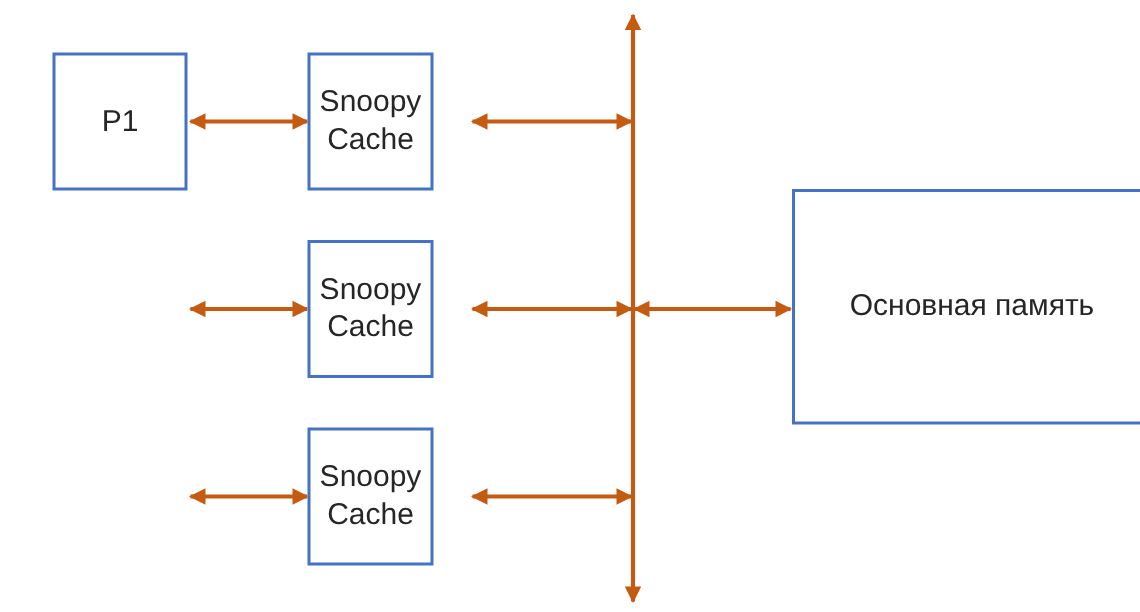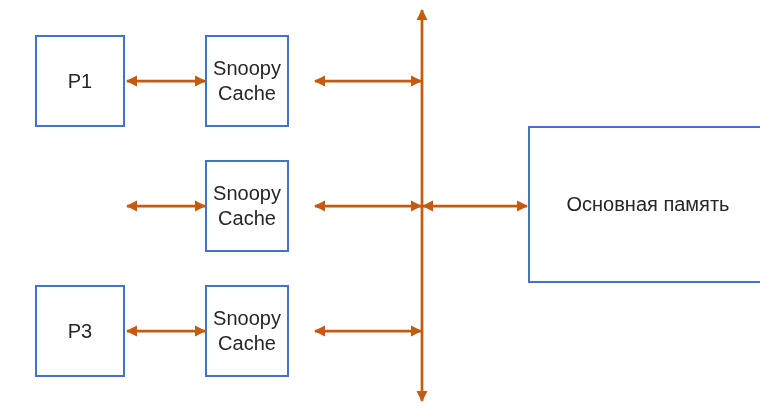--- a/index.html
+++ b/index.html
@@ -79,23 +79,20 @@
     <line x1="315" y1="81" x2="421" y2="81" marker-start="url(#ah)" marker-end="url(#ah)"></line>
     <line x1="315" y1="206" x2="421" y2="206" marker-start="url(#ah)" marker-end="url(#ah)"></line>
     <line x1="315" y1="331" x2="421" y2="331" marker-start="url(#ah)" marker-end="url(#ah)"></line>
 
     <line x1="423" y1="206" x2="527" y2="206" marker-start="url(#ah)" marker-end="url(#ah)"></line>
   </svg>
 
   <div class="box proc-box row-1">
     <span class="box-label">P1</span>
   </div>
-  <div class="box proc-box row-3">
-    <span class="box-label">P3</span>
-  </div>
 
   <div class="box cache-box row-1">
     <span class="box-label">Snoopy Cache</span>
   </div>
   <div class="box cache-box row-2">
     <span class="box-label">Snoopy Cache</span>
   </div>
   <div class="box cache-box row-3">
     <span class="box-label">Snoopy Cache</span>
   </div>

